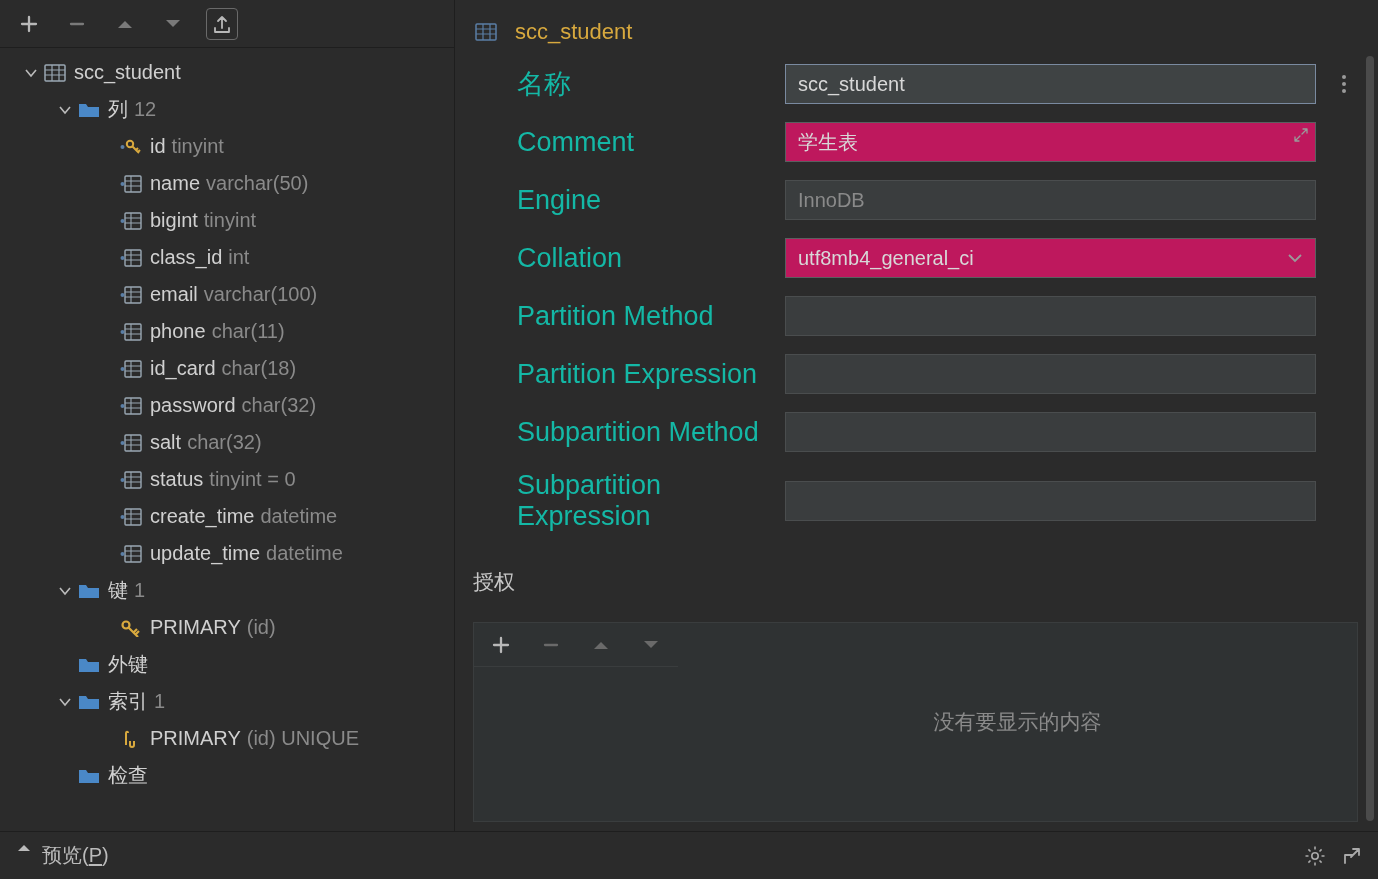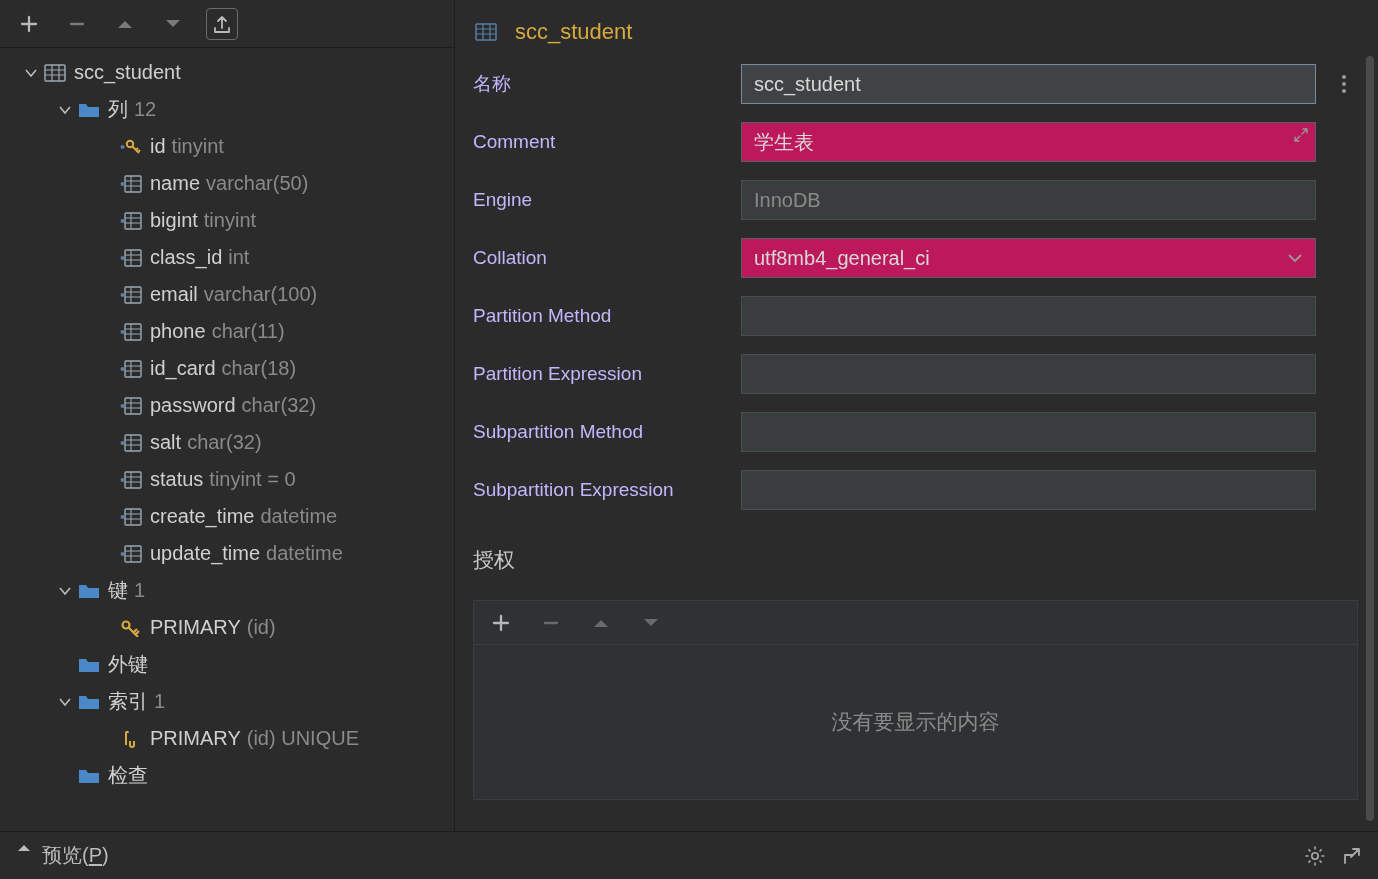--- a/index.html
+++ b/index.html
@@ -104,22 +104,23 @@
     display: flex;
     flex-direction: column;
     gap: 18px;
   }
   .form-row {
     display: flex;
     align-items: center;
   }
   .form-label {
     width: 268px;
-    color: #c4b5fd;
-    font-size: 19px;
+    color: #14b8a6;
+    font-size: 27px;
+    margin-left: 44px;
   }
   .form-field {
     flex: 1;
     display: flex;
     align-items: center;
     background: #be185d;
     border: 1px solid #5b5f60;
     height: 40px;
     padding: 0 12px;
     color: #d8d8d8;
@@ -144,21 +145,21 @@
   .section-title {
     margin-top: 18px;
     color: #c8c8c8;
     font-size: 21px;
   }
   .grants-box {
     margin-top: 8px;
     border: 1px solid #3a3d3e;
     background: #2f3233;
     display: flex;
-    flex-direction: column;
+    flex-direction: row;
     height: 200px;
   }
   .grants-toolbar {
     height: 44px;
     display: flex; align-items: center; gap: 20px;
     padding: 0 12px;
     border-bottom: 1px solid #3a3d3e;
   }
   .grants-body {
     flex: 1;

